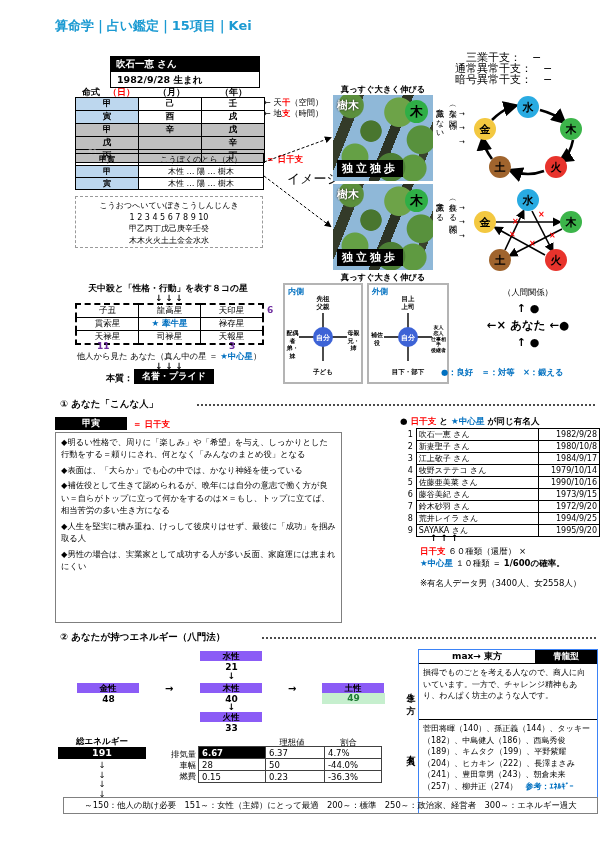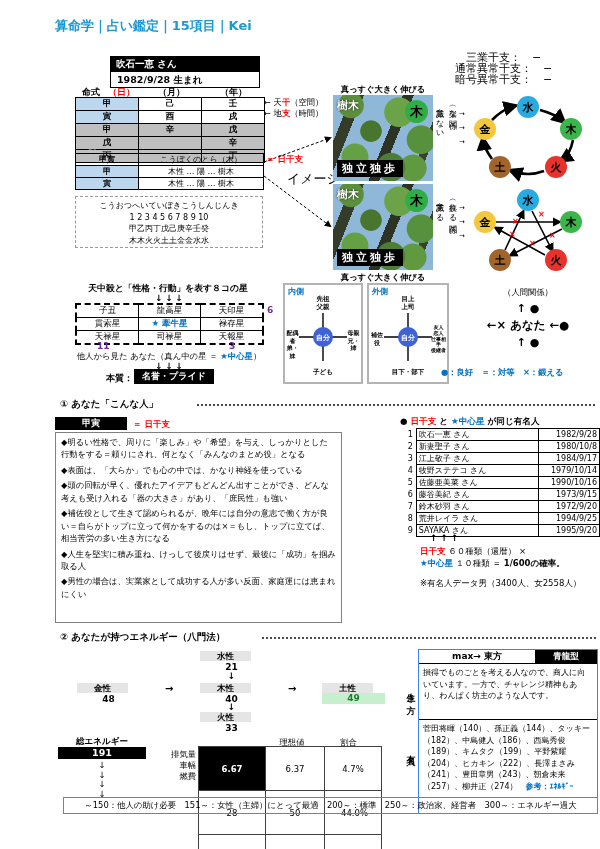--- a/index.html
+++ b/index.html
@@ -51,24 +51,24 @@
   .dotline{position:absolute;border-top:2px dotted #4a4a4a;height:0}
   .txtbox{position:absolute;border:1px solid #7f7f7f;padding:3px 5px;font-size:8.3px;line-height:1.5}
   .txtbox p{margin:0 0 3px 0}
   .blacktag{background:#000;color:#fff;font-weight:bold;text-align:center}
   
   .ct td{height:10px;font-size:8px;padding:0 2px;border:1px solid #000}
   .ct td.no{border:none;width:11px;text-align:right;padding-right:3px}
   .ct td.nm{width:120px;text-align:left}
   .ct td.dt{width:56px;text-align:right}
   
-  .ebox{position:absolute;width:51px;height:10px;background:#e5e5e5;text-align:center;font-weight:bold;font-size:8.5px;line-height:10px}
+  .ebox{position:absolute;width:62px;height:10px;background:#8b5cf6;text-align:center;font-weight:bold;font-size:8.5px;line-height:10px}
   .eval{position:absolute;width:63px;text-align:center;font-weight:bold;font-size:9px}
   .eval-green{background:#c6efce;color:#1e7b34}
-  .et td{border:1px solid #404040;font-size:8.5px;text-align:center;padding:16px 3px;height:11px;background:#fff}
+  .et td{border:1px solid #404040;font-size:8.5px;text-align:left;padding:0 3px;height:11px;background:#fff}
   .et .k{background:#000;color:#fff;font-weight:bold}
   .maxbox{position:absolute;border:1px solid #3b82f6;background:#fff}
   .scalebox{position:absolute;border:1px solid #808080;text-align:center;font-size:8.4px;line-height:15px}
 </style>
 </head>
 <body>
 
 <div class="abs b" style="left:55px;top:17px;font-size:13px;color:#1b9ad2">算命学｜占い鑑定｜15項目｜Kei</div>
 
 <div class="abs" style="left:110px;top:56px;width:150px">
@@ -313,21 +313,20 @@
 </div>
 <div class="abs b blue-t" style="left:441px;top:367px;width:156px;font-size:8.3px">●：良好　＝：対等　×：鍛える</div>
 
 <div class="abs b" style="left:60px;top:398px;font-size:9.5px">① あなた「こんな人」</div>
 <div class="dotline" style="left:197px;top:404px;width:398px"></div>
 <div class="abs blacktag" style="left:55px;top:417px;width:72px;height:13px;line-height:13px;font-size:9px">甲寅</div>
 <div class="abs b red" style="left:133px;top:419px;font-size:8.5px">＝ 日干支</div>
 <div class="txtbox" style="left:55px;top:432px;width:275px;height:183px">
   <p>◆明るい性格で、周りに「楽しみ」や「希望」を与え、しっかりとした行動をする＝頼りにされ、何となく「みんなのまとめ役」となる</p>
   <p>◆表面は、「大らか」でも心の中では、かなり神経を使っている</p>
-  <p>◆頭の回転が早く、優れたアイデアもどんどん出すことができ、どんな考えも受け入れる「器の大きさ」があり、「庶民性」も強い</p>
   <p>◆補佐役として生きて認められるが、晩年には自分の意志で働く方が良い＝自らがトップに立って何かをするのは×＝もし、トップに立てば、相当苦労の多い生き方になる</p>
   <p>◆人生を堅実に積み重ね、けっして後戻りはせず、最後に「成功」を掴み取る人</p>
   <p>◆男性の場合は、実業家として成功する人が多い反面、家庭運には恵まれにくい</p>
 </div>
 
 <div class="abs b" style="left:400px;top:416px;font-size:8.6px"><span>● </span><span class="red">日干支</span><span> と </span><span class="blue-t">★中心星</span><span> が同じ有名人</span></div>
 <table class="ct abs" style="left:400px;top:428px">
   <tbody>
       <tr>
         <td class="no">1</td>

